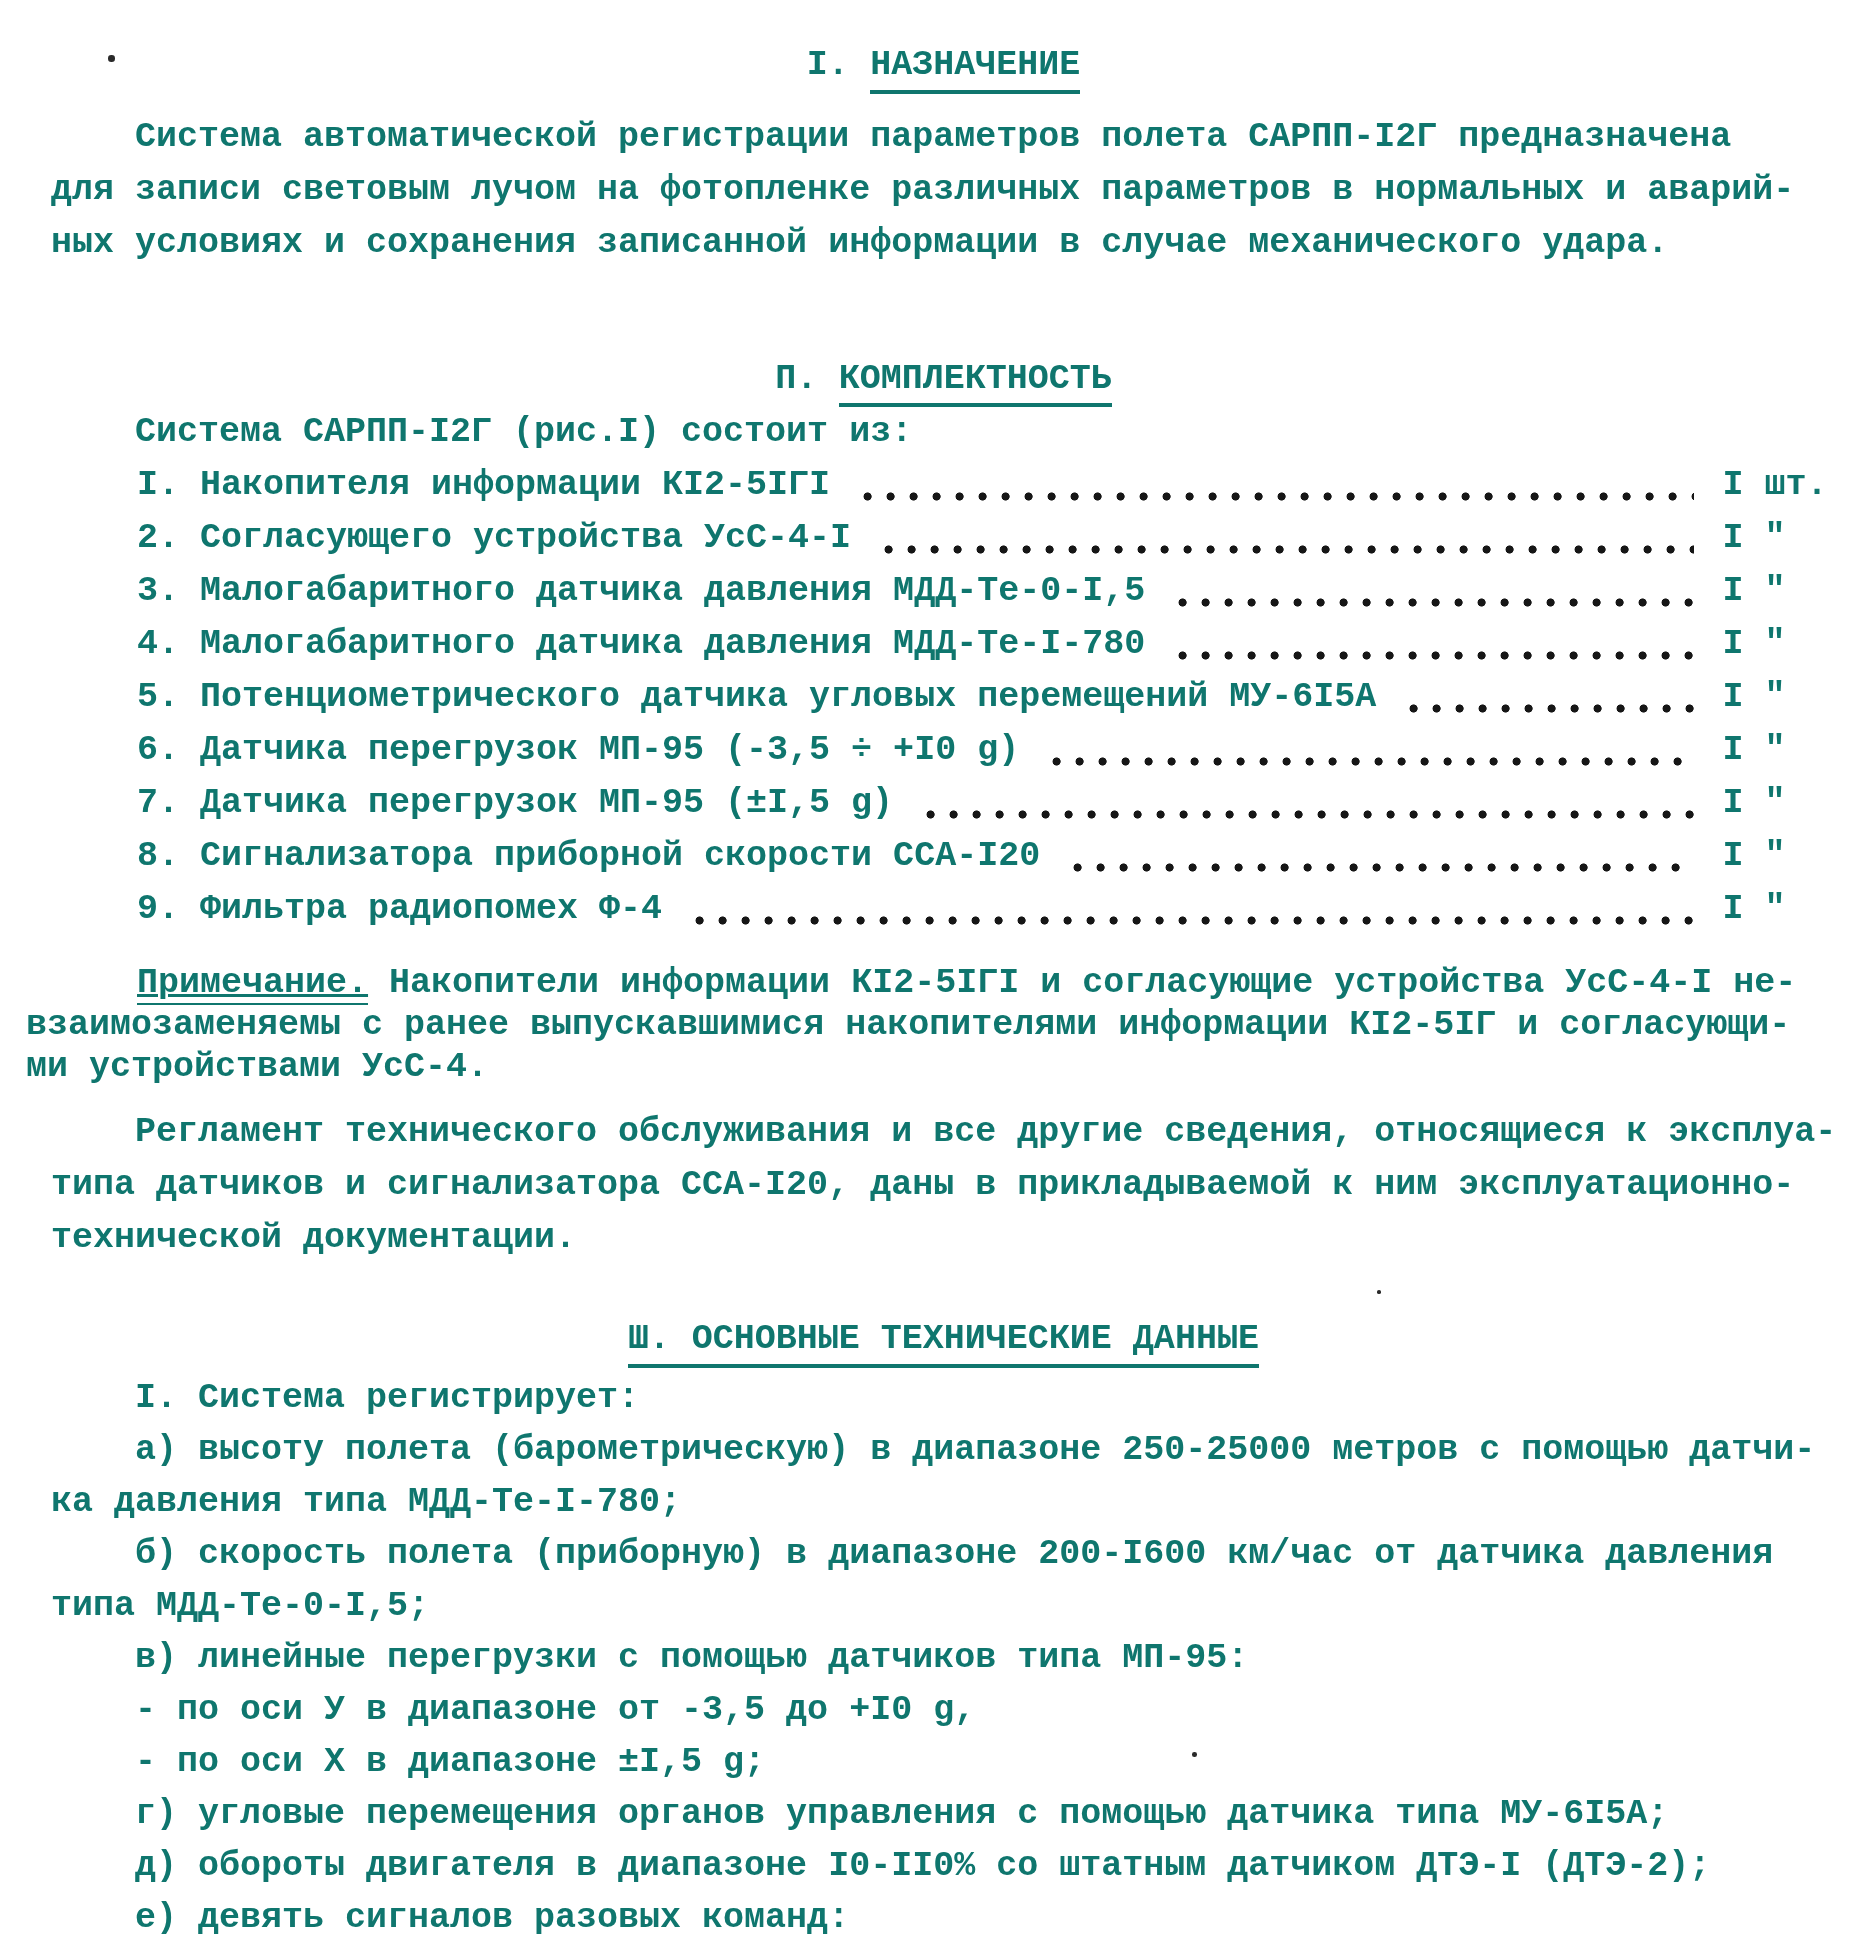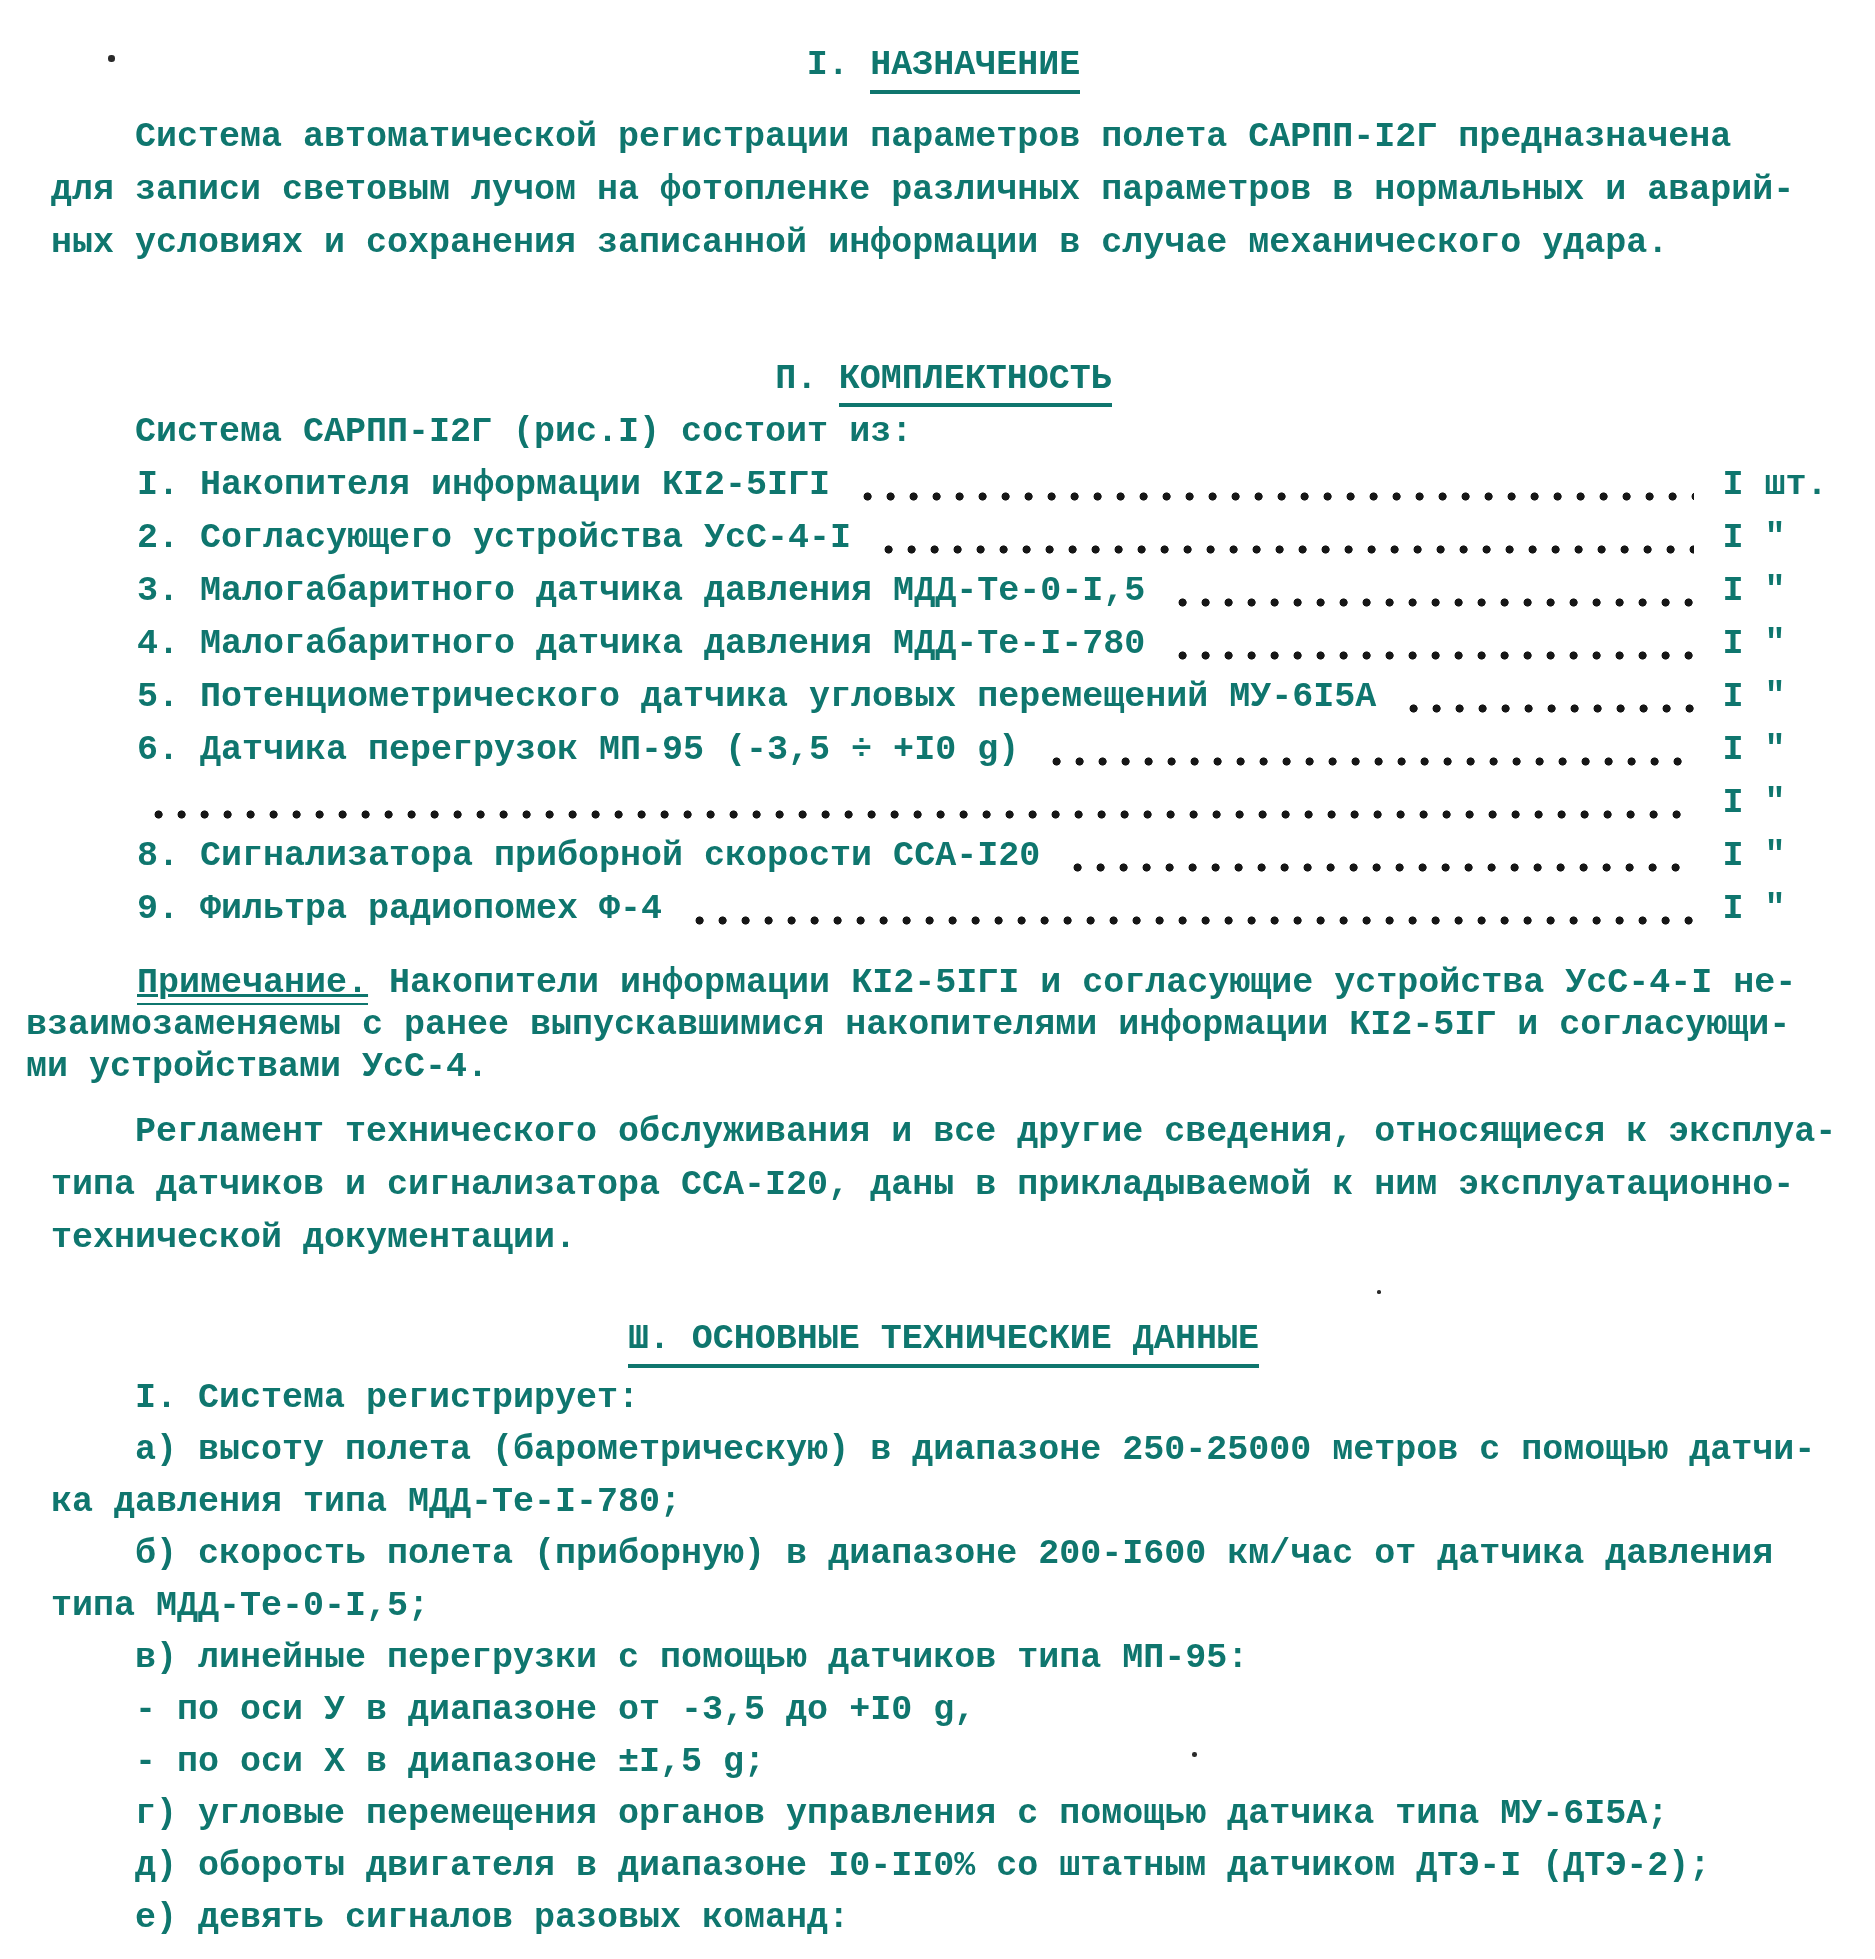--- a/index.html
+++ b/index.html
@@ -90,20 +90,21 @@
         <span class="item-label">5. Потенциометрического датчика угловых перемещений МУ-6I5А</span>
         <span class="leader"></span>
         <span class="qty">I "</span>
       </div>
       <div class="item-row">
         <span class="item-label">6. Датчика перегрузок МП-95 (-3,5 ÷ +I0 g)</span>
         <span class="leader"></span>
         <span class="qty">I "</span>
       </div>
       <div class="item-row">
+        <span class="item-label">7. Датчика перегрузок МП-95 (±I,5 g)</span>
         <span class="leader"></span>
         <span class="qty">I "</span>
       </div>
       <div class="item-row">
         <span class="item-label">8. Сигнализатора приборной скорости ССА-I20</span>
         <span class="leader"></span>
         <span class="qty">I "</span>
       </div>
       <div class="item-row">
         <span class="item-label">9. Фильтра радиопомех Ф-4</span>

